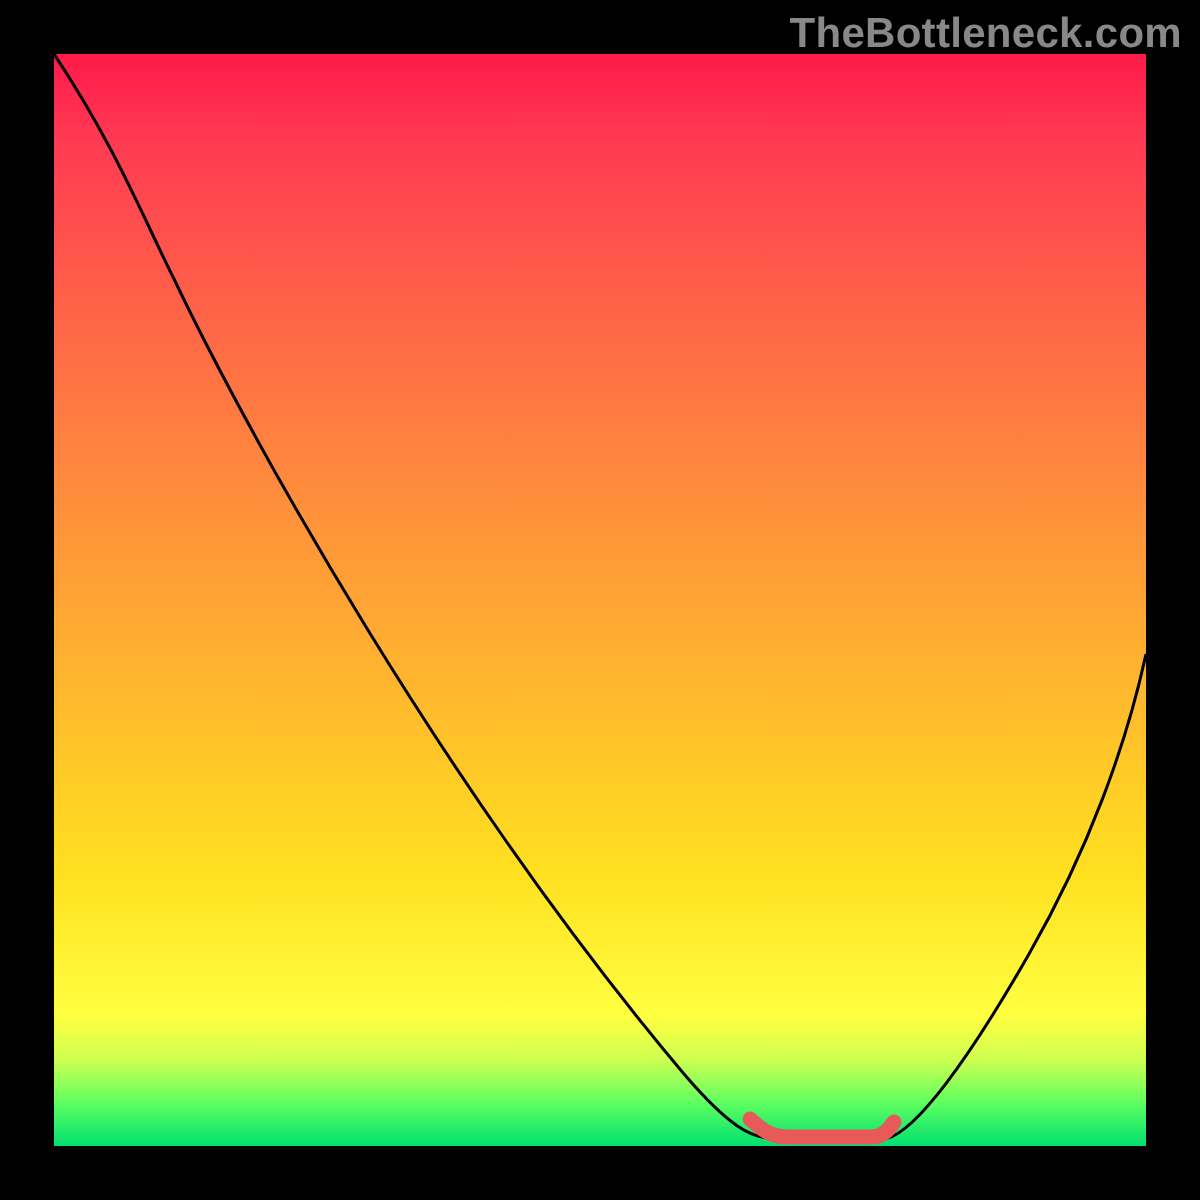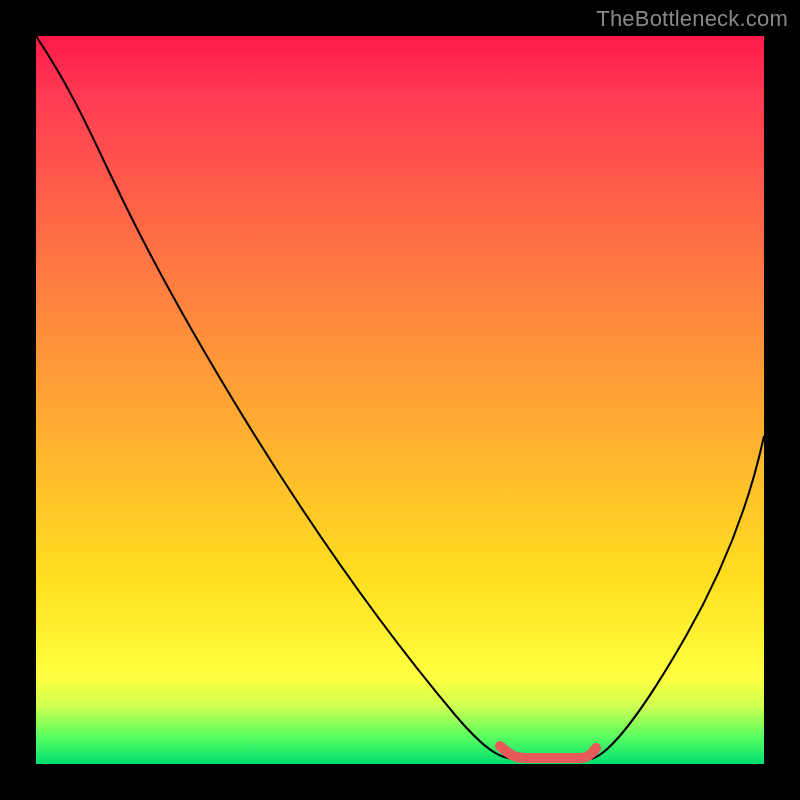--- a/index.html
+++ b/index.html
@@ -30,22 +30,22 @@
       #d0ff50 92%,
       #60ff60 96%,
       #00e070 100%
     );
   }
   .watermark {
     position: absolute;
     top: 6px;
     right: 12px;
     color: #888;
-    font-size: 22px;
-    font-weight: 400;
+    font-size: 28px;
+    font-weight: 700;
     font-family: Arial, Helvetica, sans-serif;
     letter-spacing: 0.2px;
   }
   svg.curve {
     position: absolute;
     left: 0;
     top: 0;
     width: 728px;
     height: 728px;
   }

